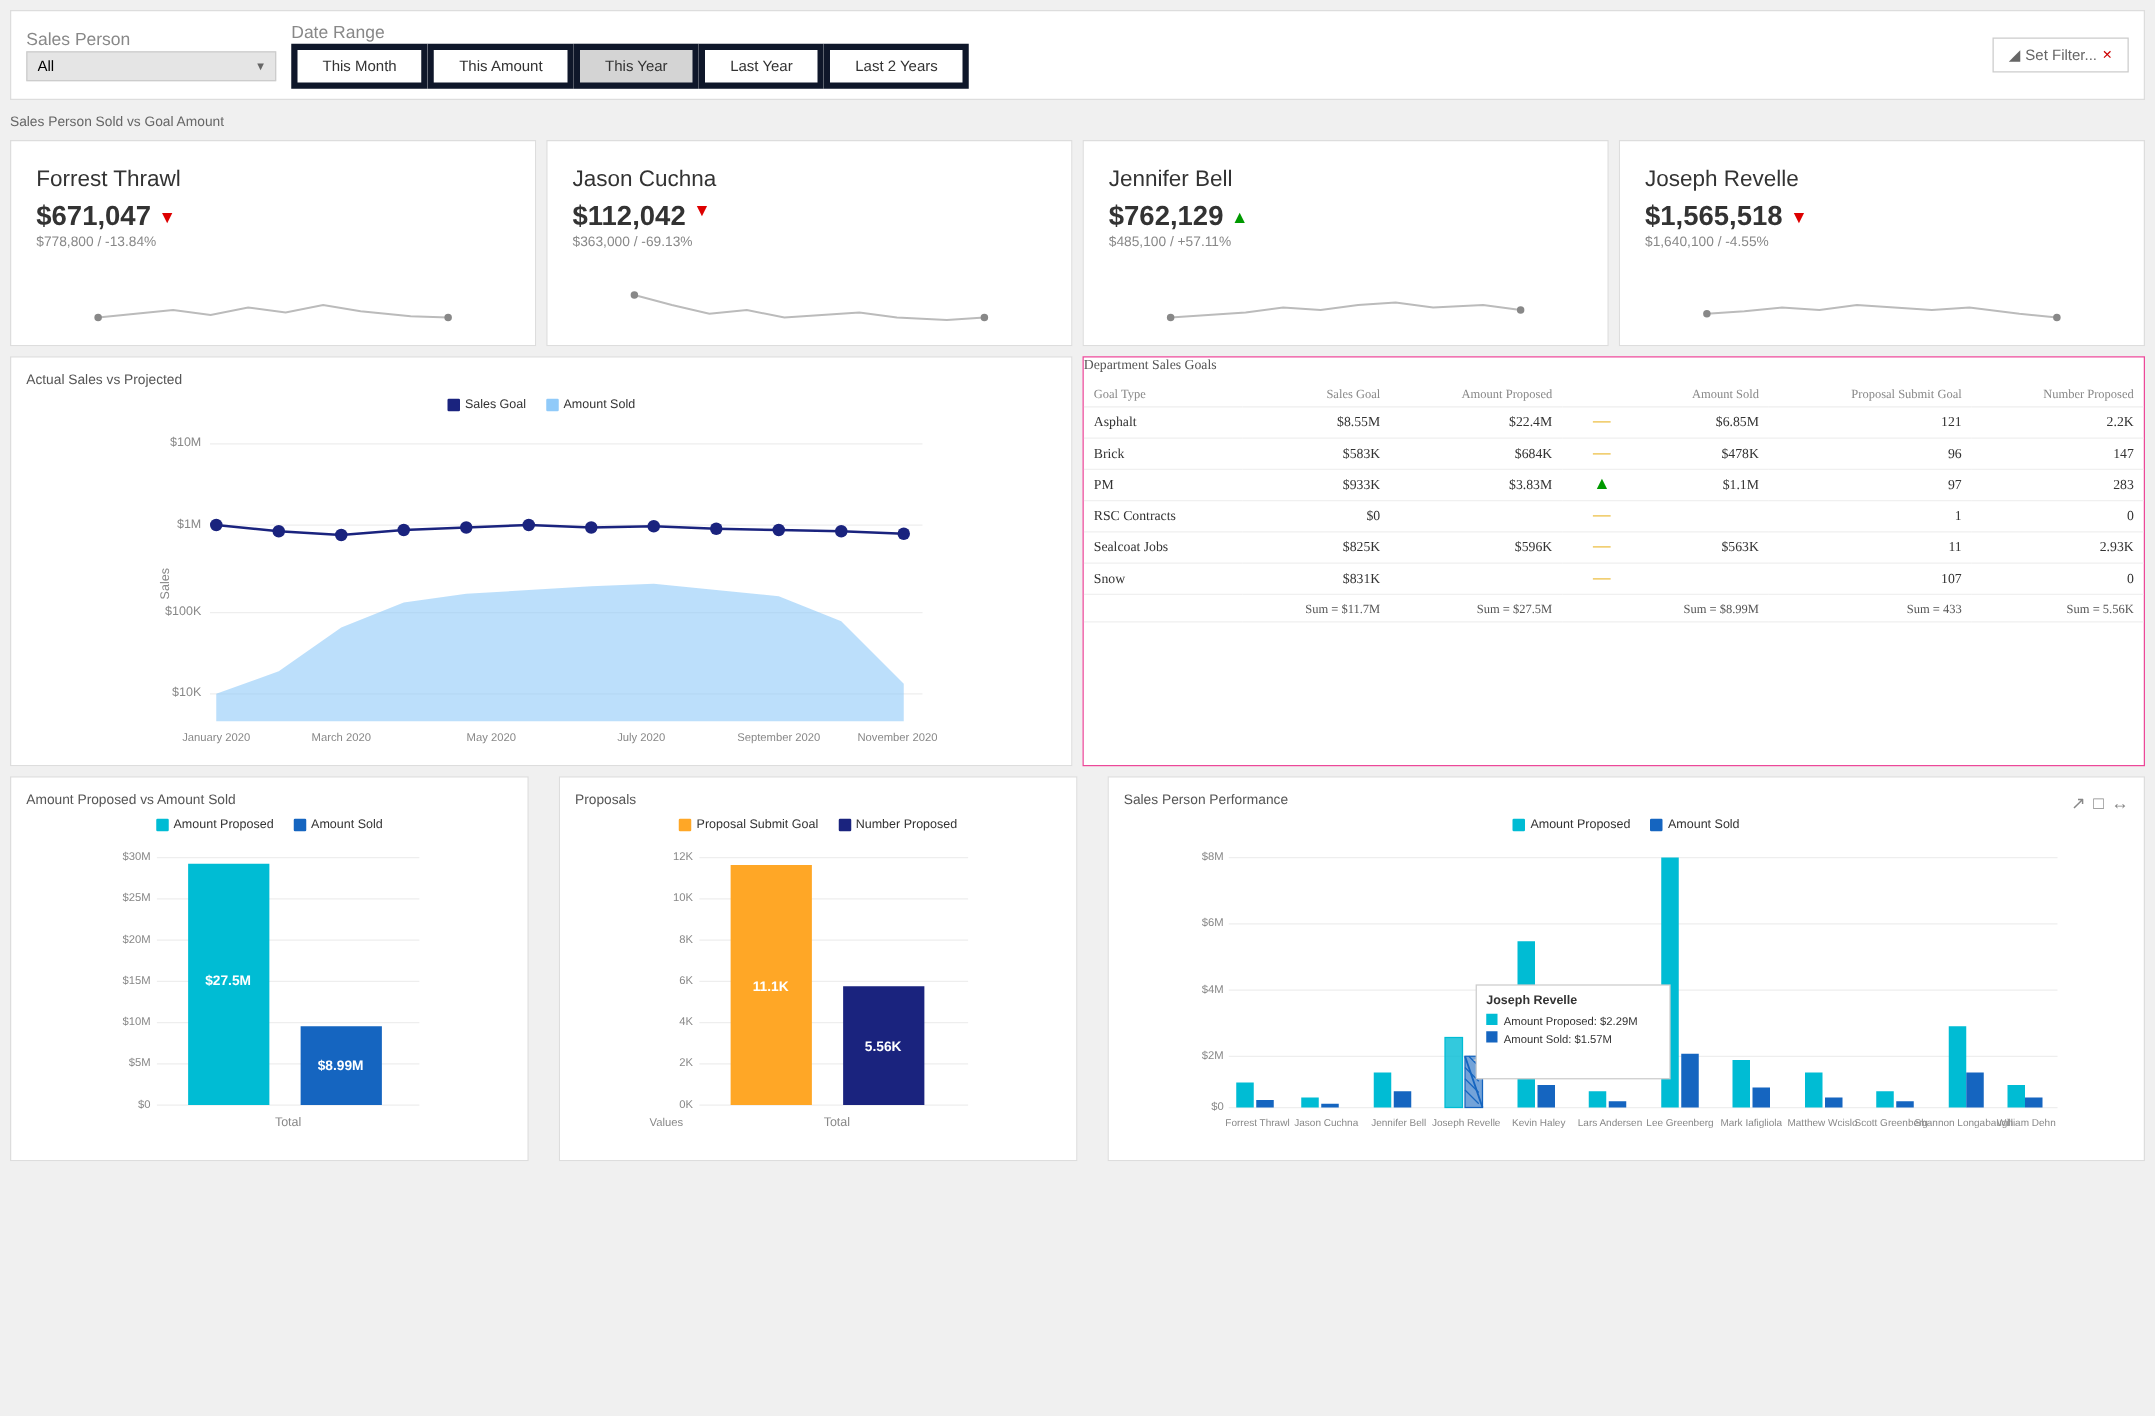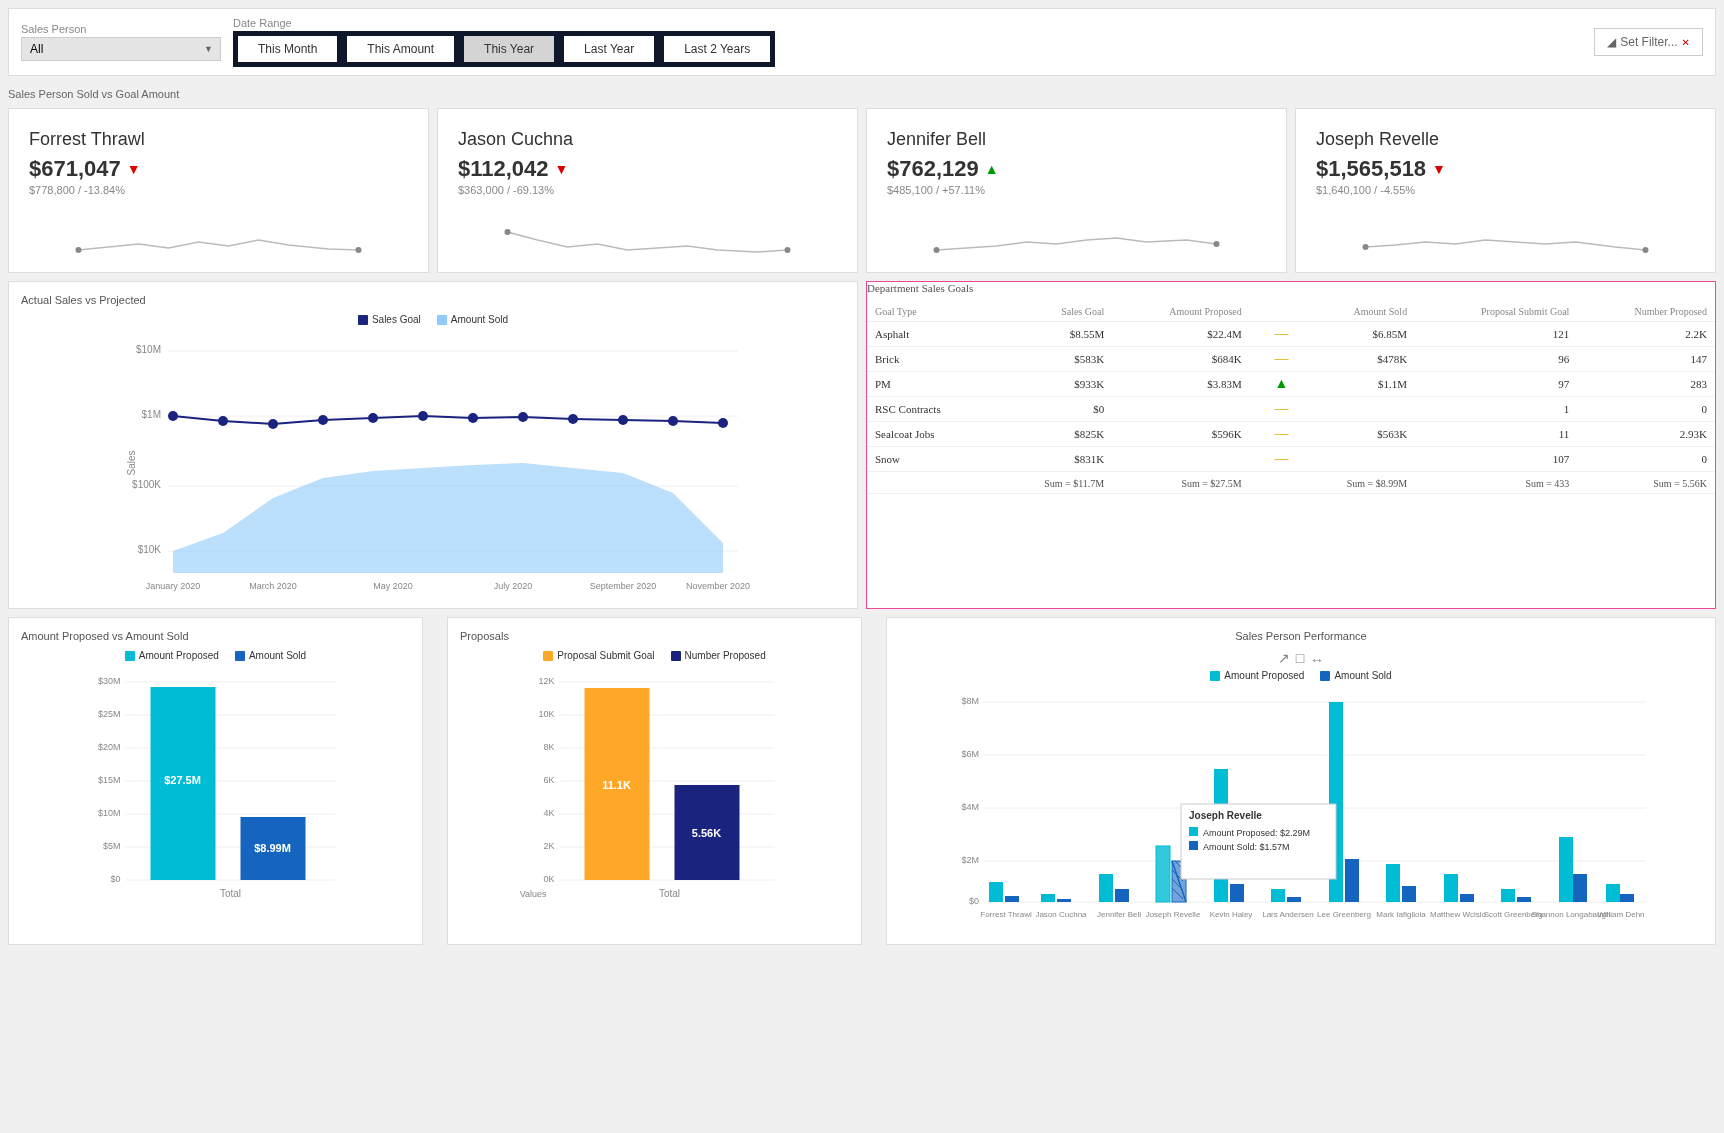--- a/index.html
+++ b/index.html
@@ -3,21 +3,21 @@
   <meta charset="utf-8">
   <style>
     * { box-sizing: border-box; margin: 0; padding: 0; }
     body { font-family: 'Segoe UI', Arial, sans-serif; background: #f0f0f0; font-size: 12px; color: #333; }
     
     .dashboard { width: 1724px; min-height: 1133px; background: #f0f0f0; padding: 8px; }
     
     
     .filter-bar { background: #fff; border: 1px solid #ddd; padding: 8px 12px; margin-bottom: 8px; display: flex; align-items: center; gap: 12px; }
     .filter-group { display: flex; flex-direction: column; }
-    .filter-label { font-size: 11px; color: #888; margin-bottom: 2px; }
+    .filter-label { font-size: 14px; color: #888; margin-bottom: 2px; }
     .filter-select { border: 1px solid #ccc; padding: 4px 24px 4px 8px; font-size: 12px; background: #e5e5e5; cursor: pointer; min-width: 200px; appearance: none; position: relative; }
     .select-wrapper { position: relative; display: inline-block; }
     .select-wrapper::after { content: '▼'; font-size: 9px; position: absolute; right: 8px; top: 50%; transform: translateY(-50%); pointer-events: none; color: #666; }
     
     .date-range-group { display: flex; flex-direction: column; flex: 1; justify-content: center; }
     .date-range-buttons { display: flex; gap: 0; }
     .date-btn { border: 5px solid #0f172a; background: #fff; padding: 6px 20px; font-size: 12px; cursor: pointer; color: #333; }
     .date-btn.active { background: #d4d4d4; font-weight: 500; }
     
     .filter-icon-btn { border: 1px solid #ccc; background: #fff; padding: 6px 12px; cursor: pointer; display: flex; align-items: center; gap: 4px; font-size: 12px; color: #666; margin-left: auto; }
@@ -116,21 +116,21 @@
           <svg width="100%" height="50" viewBox="0 0 280 50">
             <polyline fill="none" stroke="#bbb" stroke-width="1.5" points="0,38 30,35 60,32 90,36 120,30 150,34 180,28 210,33 250,37 280,38"></polyline>
             <circle cx="0" cy="38" r="3" fill="#888"></circle>
             <circle cx="280" cy="38" r="3" fill="#888"></circle>
           </svg>
         </div>
       </div>
 
       <div class="card">
         <div class="card-name">Jason Cuchna</div>
-        <div style="display:flex;align-items:center;">
+        <div style="display:flex;">
           <span class="card-amount">$112,042</span>
           <span class="card-arrow arrow-down">▼</span>
         </div>
         <div class="card-sub">$363,000 / -69.13%</div>
         <div class="card-chart">
           <svg width="100%" height="50" viewBox="0 0 280 50">
             <polyline fill="none" stroke="#bbb" stroke-width="1.5" points="0,20 30,28 60,35 90,32 120,38 150,36 180,34 210,38 250,40 280,38"></polyline>
             <circle cx="0" cy="20" r="3" fill="#888"></circle>
             <circle cx="280" cy="38" r="3" fill="#888"></circle>
           </svg>
@@ -402,21 +402,21 @@
         <text x="92" y="120" font-size="11" fill="#fff" text-anchor="middle" font-weight="bold">11.1K</text>
 
         <rect x="150" y="116" width="65" height="95" fill="#1a237e"></rect>
         <text x="182" y="168" font-size="11" fill="#fff" text-anchor="middle" font-weight="bold">5.56K</text>
 
         <text x="145" y="228" font-size="10" fill="#888" text-anchor="middle">Total</text>
       </svg>
     </div>
 
     <div class="chart-panel-bottom" style="position:relative;">
-      <div style="display:flex;justify-content:space-between;align-items:center;flex-direction:column;">
+      <div style="display:flex;justify-content:space-between;align-items:center;">
         <div class="panel-title">Sales Person Performance</div>
         <div class="panel-toolbar">
           <span class="toolbar-icon">↗</span>
           <span class="toolbar-icon">□</span>
           <span class="toolbar-icon">↔</span>
         </div>
       </div>
       <div class="legend">
         <div class="legend-item">
           <div class="legend-dot legend-dot-cyan"></div>

